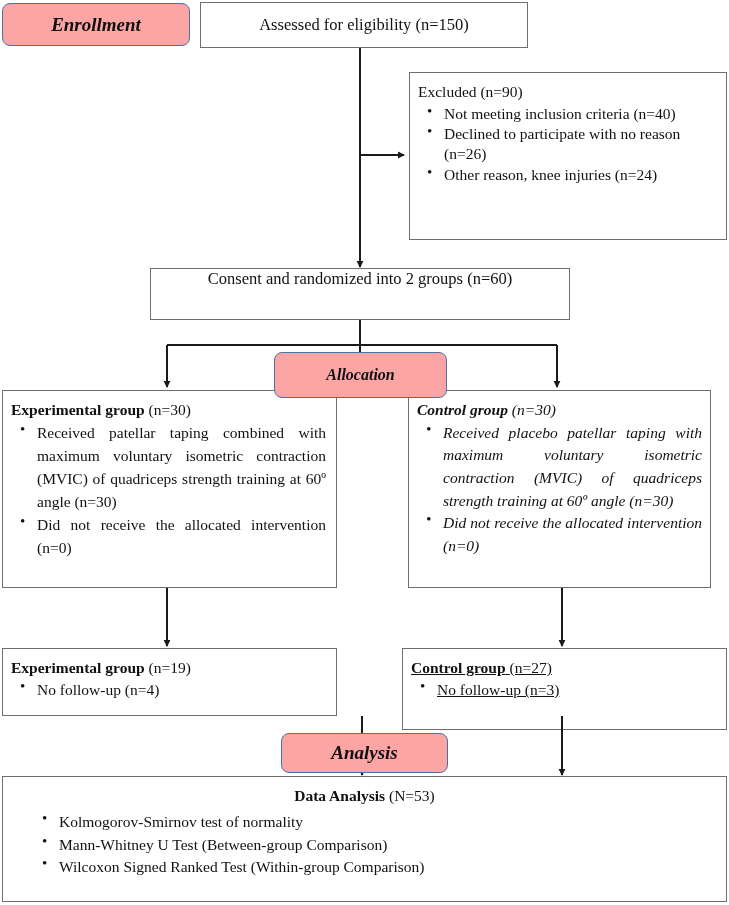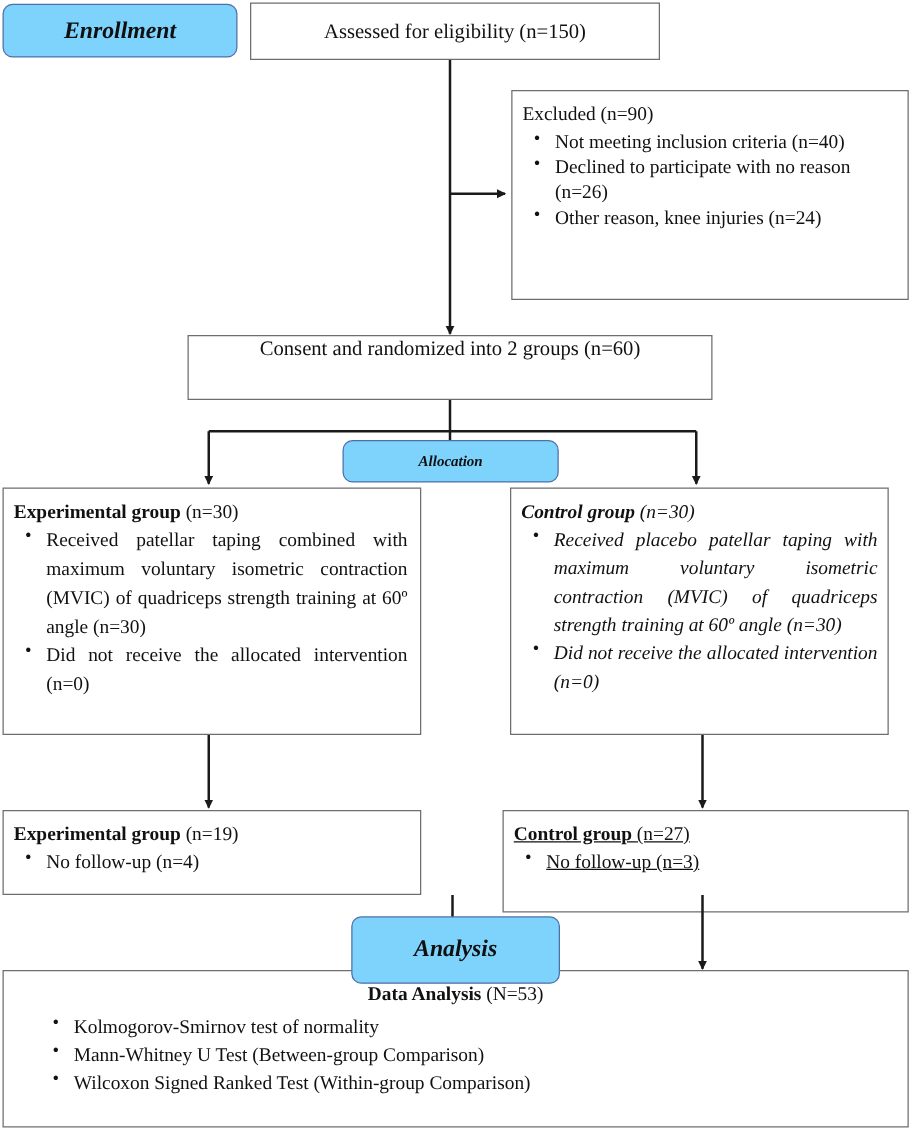--- a/index.html
+++ b/index.html
@@ -3,21 +3,21 @@
 <meta charset="utf-8">
 <style>
   html,body{margin:0;padding:0;background:#ffffff;}
   body{width:729px;height:905px;position:relative;overflow:hidden;
        font-family:"Liberation Serif","DejaVu Serif",serif;color:#111;}
   .canvas{position:absolute;left:0;top:0;width:729px;height:905px;}
 
   
   .box{position:absolute;box-sizing:border-box;border:1px solid #6e6e6e;background:#fff;}
   .stage{position:absolute;box-sizing:border-box;border:1px solid #4f6fa8;
-         background:#7dd3fc;border-radius:8px;display:flex;align-items:center;
+         background:#fca5a5;border-radius:8px;display:flex;align-items:center;
          justify-content:center;font-style:italic;font-weight:bold;color:#101010;
          z-index:6;}
 
   .ttl{font-weight:bold;}
   .center{text-align:center;}
   .just{text-align:justify;text-justify:inter-word;}
 
   ul.b{margin:0;padding:0;list-style:none;}
   ul.b > li{position:relative;padding-left:26px;margin:0 0 0 0;}
   ul.b > li::before{content:"\2022";position:absolute;left:9px;top:-1px;
@@ -77,21 +77,21 @@
       <li>
         <span>Other reason, knee injuries (n=24)</span>
       </li>
     </ul>
   </div>
 
   <div class="box center" style="left:150px;top:268px;width:420px;height:52px;display:flex;align-items:flex-start;justify-content:center;font-size:16.5px;">
     <span>Consent and randomized into 2 groups (n=60)</span>
   </div>
 
-  <div class="stage" style="left:274px;top:352px;width:173px;height:34px;font-size:12px;">
+  <div class="stage" style="left:274px;top:352px;width:173px;height:46px;font-size:16px;">
     <span>Allocation</span>
   </div>
 
   <div class="box" style="left:2px;top:390px;width:335px;height:198px;padding:8px 10px 0 8px;font-size:15.5px;line-height:1.48;">
     <div>
       <span class="ttl">Experimental group</span>
       <span>(n=30)</span>
     </div>
     <ul class="b">
       <li class="just">
@@ -136,21 +136,21 @@
       <span class="ttl">Control group</span>
       <span>(n=27)</span>
     </div>
     <ul class="b">
       <li>
         <span>No follow-up (n=3)</span>
       </li>
     </ul>
   </div>
 
-  <div class="stage" style="left:281px;top:733px;width:167px;height:54px;font-size:19px;">
+  <div class="stage" style="left:281px;top:733px;width:167px;height:40px;font-size:19px;">
     <span>Analysis</span>
   </div>
 
   <div class="box" style="left:2px;top:776px;width:725px;height:126px;padding:8px 8px 0 8px;font-size:15.5px;line-height:1.45;">
     <div class="center">
       <span class="ttl">Data Analysis</span>
       <span>(N=53)</span>
     </div>
     <ul class="b" style="margin-top:4px;padding-left:22px;">
       <li>

